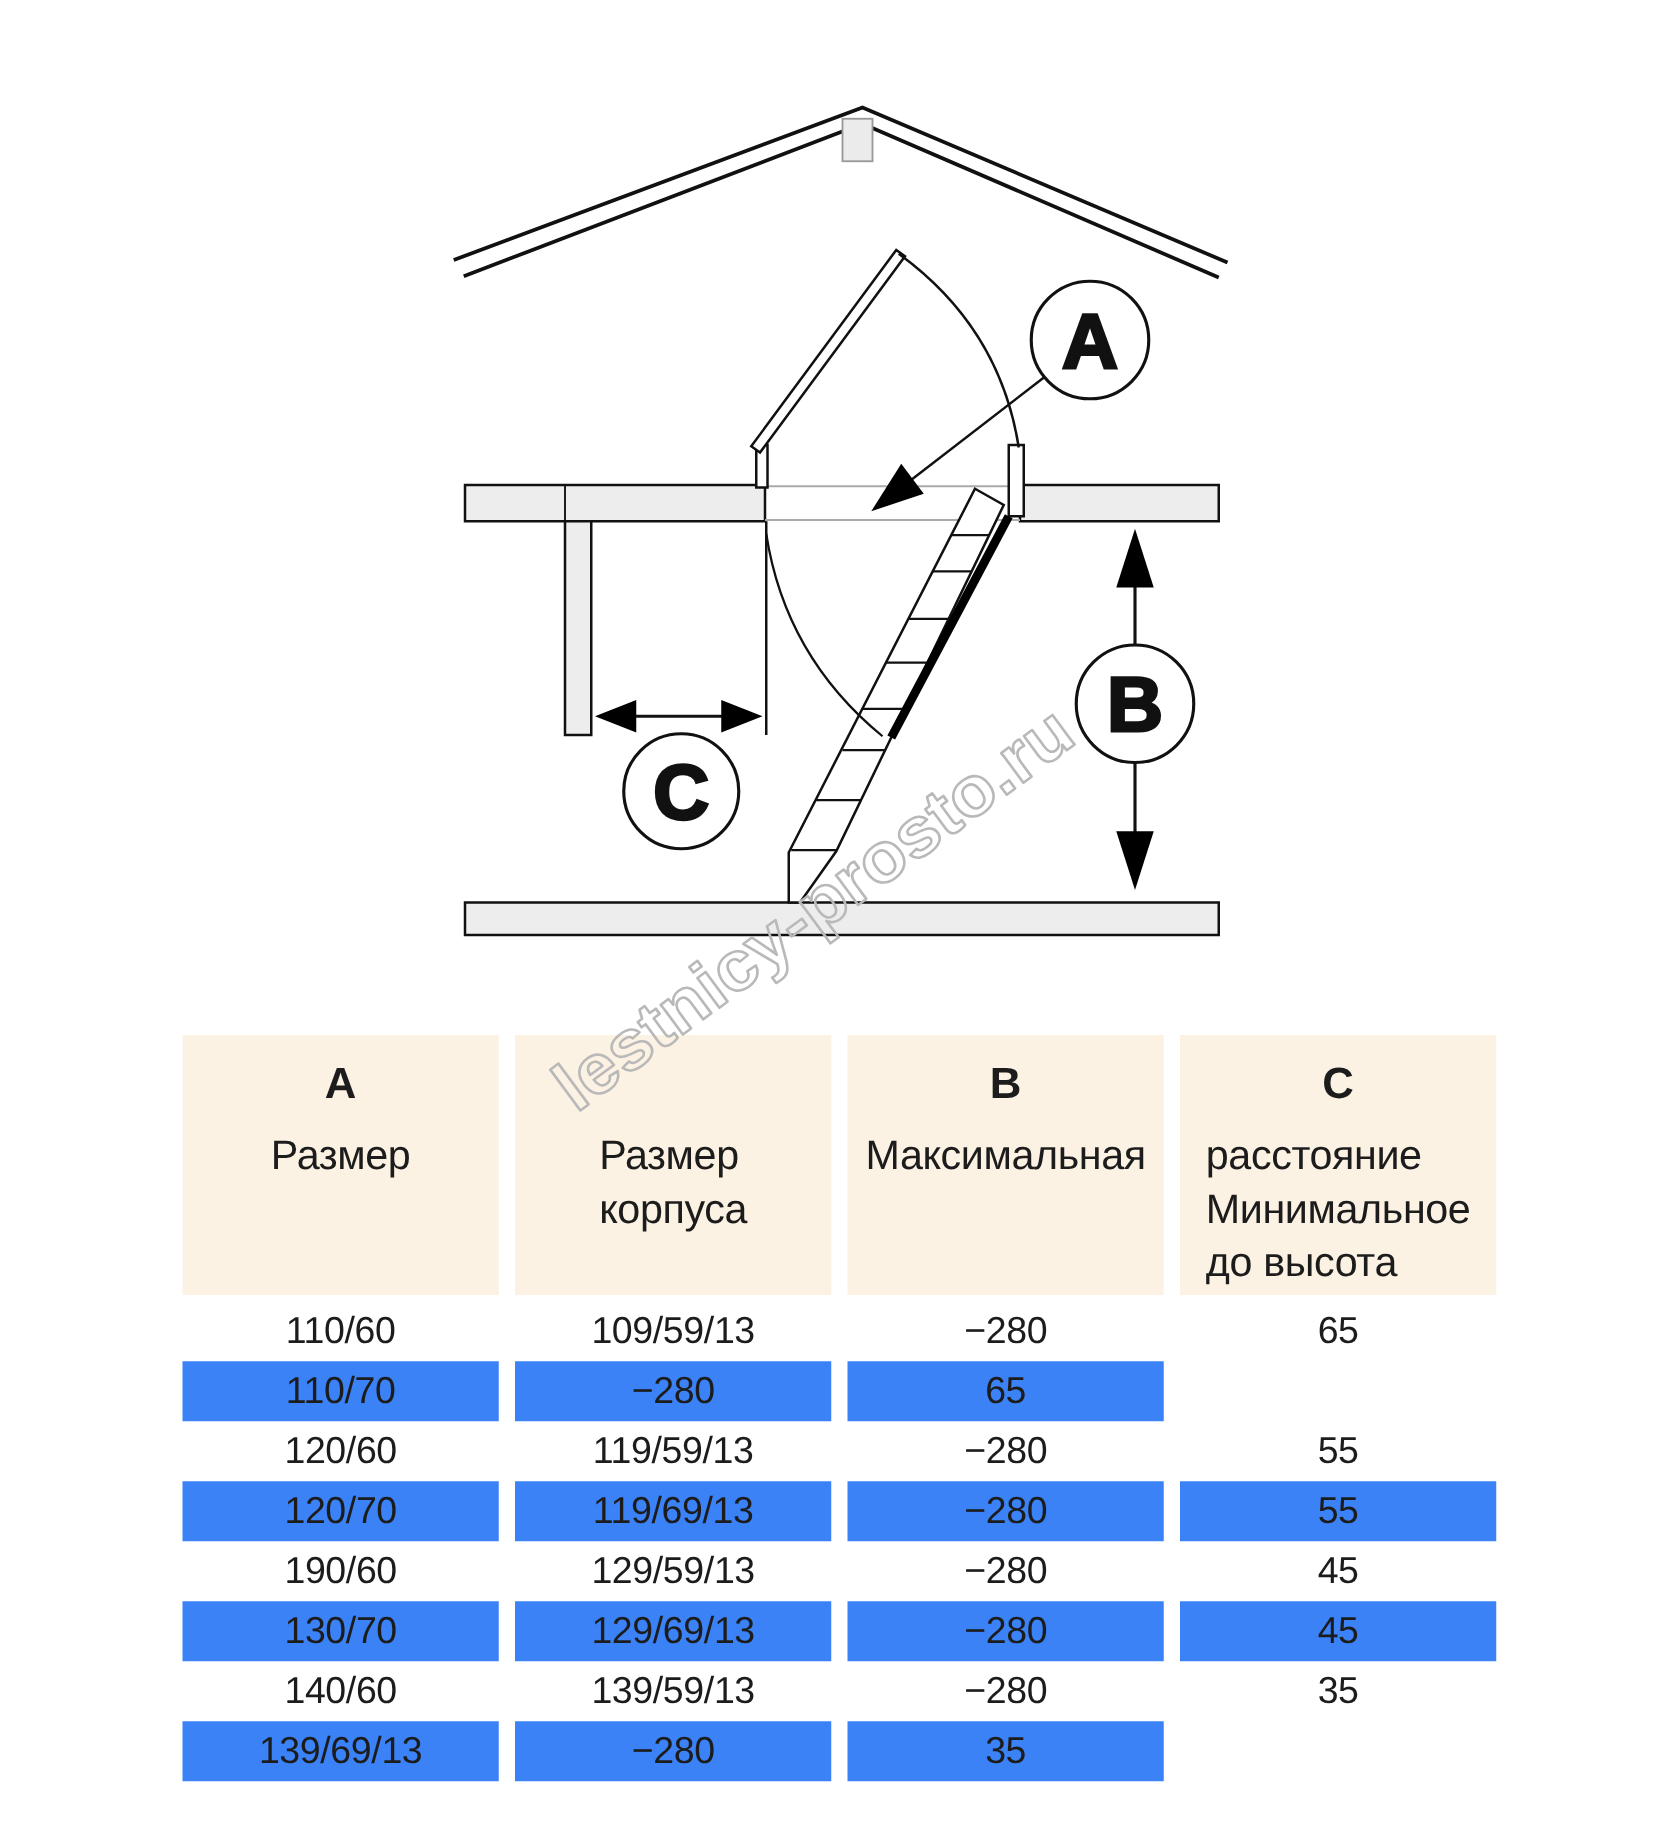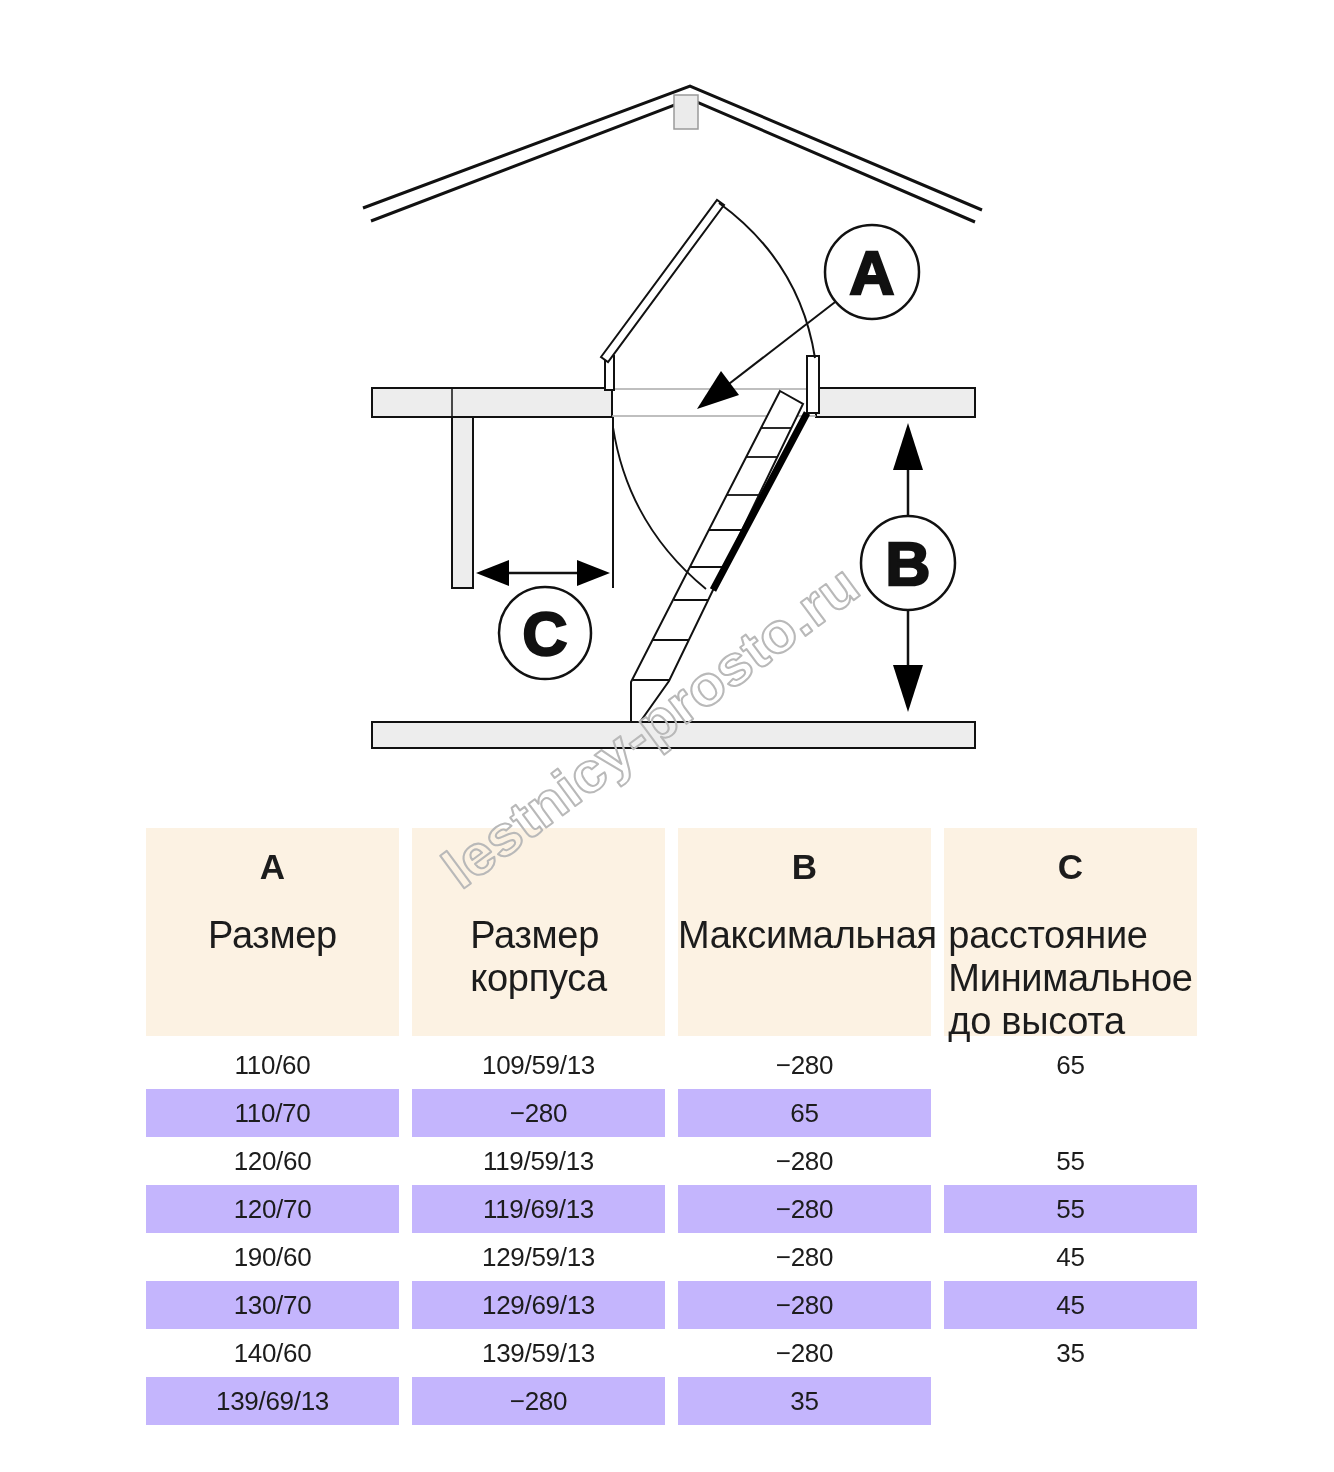--- a/index.html
+++ b/index.html
@@ -21,29 +21,29 @@
     column-gap:13px;
   }
   .hdr-cell{
     background:#fcf2e3;height:208px;box-sizing:border-box;
     padding-top:16px;text-align:center;
   }
   .hdr-letter{
     font-weight:bold;font-size:35px;line-height:46px;height:46px;
   }
   .hdr-label{
-    display:inline-block;text-align:left;margin-top:24px;
-    font-size:38px;line-height:43px;letter-spacing:-0.3px;
+    display:inline-block;text-align:left;margin-top:12px;
+    font-size:33px;line-height:43px;letter-spacing:-0.3px;
   }
   .rows{margin-top:5px;}
   .data-row > div{
     height:48px;display:flex;align-items:center;justify-content:center;
-    font-size:26px;letter-spacing:-0.3px;
-  }
-  .data-row.striped > div{background:#c4b5fd;}
+    font-size:30px;letter-spacing:-0.3px;
+  }
+  .data-row.striped > div{background:#3b82f6;}
 </style>
 </head>
 <body>
 
 <svg id="diagram-svg" width="1334" height="800" viewBox="0 0 1334 800">
 
   <g>
     <polyline points="363,208 690,86 982,210" fill="none" stroke="#111" stroke-width="3"></polyline>
     <polyline points="371,221 690,99 975,222" fill="none" stroke="#111" stroke-width="3"></polyline>
   </g>

